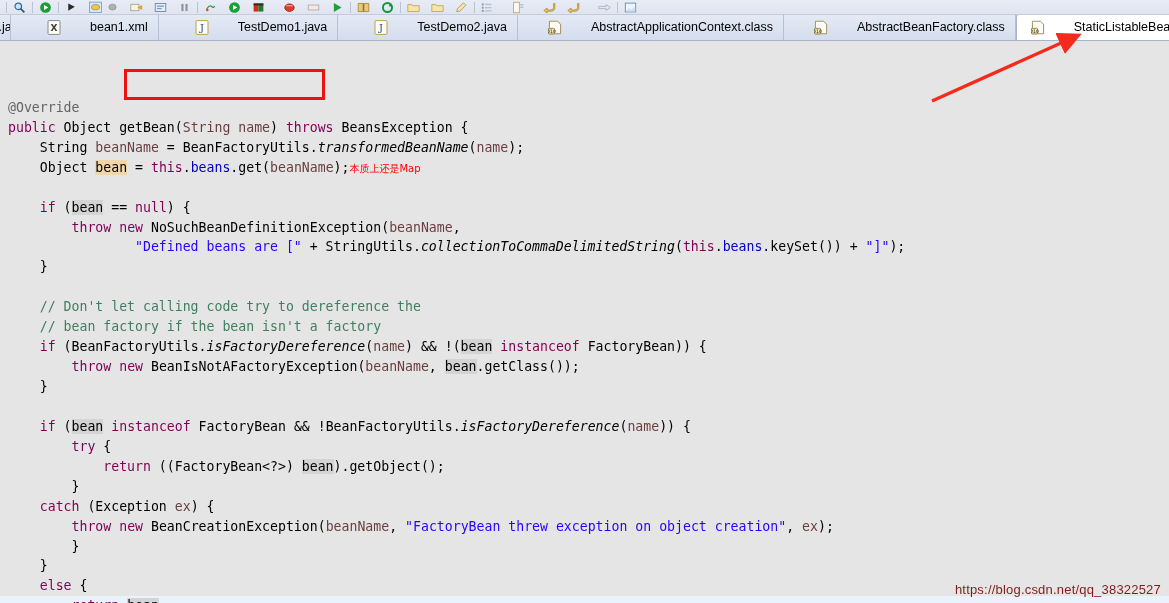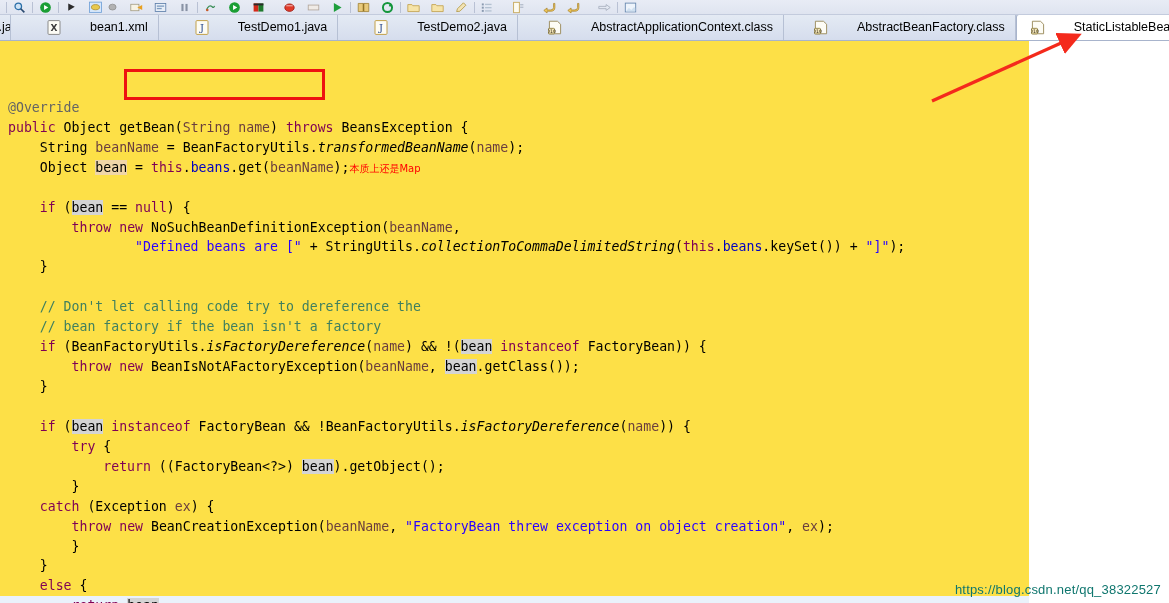--- a/index.html
+++ b/index.html
@@ -88,22 +88,22 @@
     color: #2d2d2d;
     margin-left: 5px;
     line-height: 1;
     font-family: "DejaVu Sans", sans-serif;
   }
 
   
   .editor {
     position: absolute;
     top: 41px; left: 0;
-    width: 1029px; height: 562px;
-    background: #fde047;
+    width: 1169px; height: 562px;
+    background: #e5e5e5;
     overflow: hidden;
   }
   .code {
     position: absolute;
     top: 17px; left: 8px;
     font-family: "DejaVu Sans Mono", monospace;
     font-size: 13.2px;
     line-height: 19.95px;
     white-space: pre;
     color: #000000;
@@ -143,21 +143,21 @@
     left: 900px; top: 25px;
     width: 200px; height: 90px;
     z-index: 8;
     pointer-events: none;
   }
 
   .watermark {
     position: absolute;
     right: 8px; bottom: 6px;
     font-size: 13px;
-    color: #0f766e;
+    color: #7f1d1d;
     font-family: "Liberation Sans", sans-serif;
     letter-spacing: 0.2px;
     z-index: 9;
   }
 </style>
 </head>
 <body>
 
 <div id="app">
 

